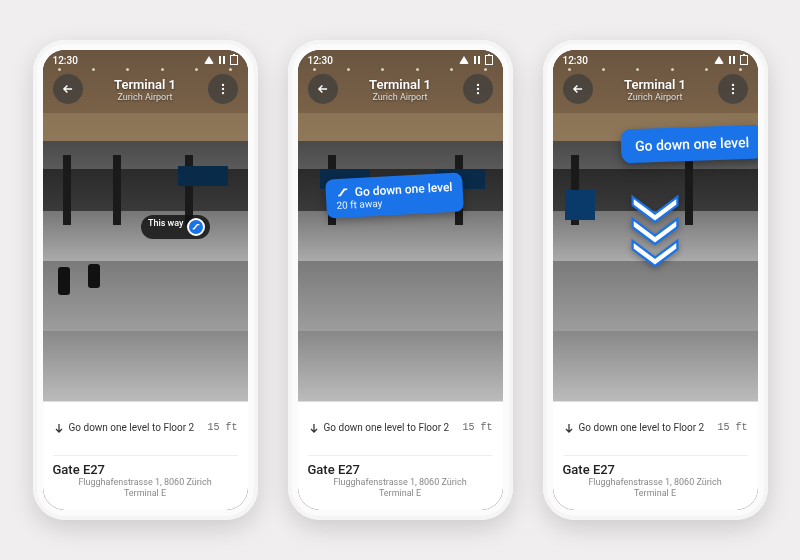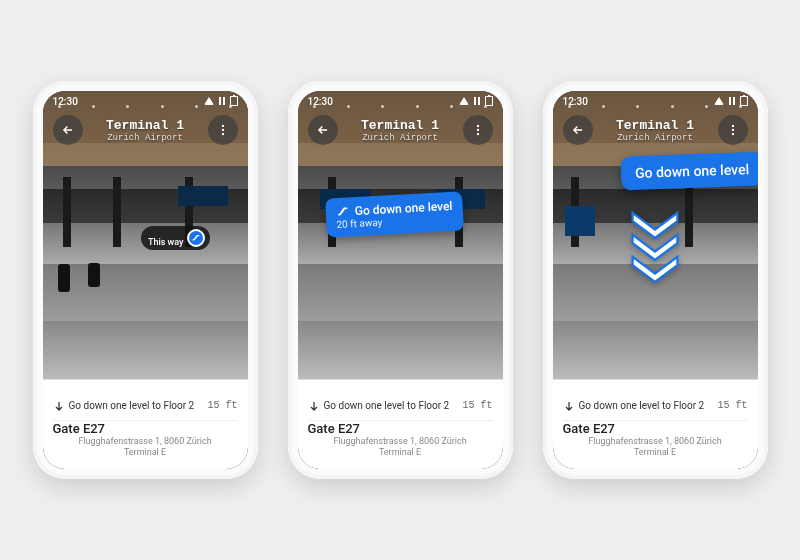--- a/index.html
+++ b/index.html
@@ -7,21 +7,21 @@
     width: 800px; height: 560px;
     background: #f0eeee;
     font-family: -apple-system, Roboto, Arial, sans-serif;
     display: flex;
     justify-content: center;
     align-items: center;
     gap: 30px;
     overflow: hidden;
   }
   .phone {
-    width: 225px; height: 398px;
+    width: 225px; height: 480px;
     background: #fbfbfb;
     border-radius: 32px;
     box-shadow: 0 8px 24px rgba(0,0,0,0.15), inset 0 0 0 4px #f5f5f5;
     position: relative;
     padding: 10px;
     display: flex;
   }
   .screen {
     flex: 1;
     background: #222;
@@ -80,41 +80,41 @@
     background: rgba(60,60,60,0.7);
     display:flex; align-items:center; justify-content:center;
     cursor:pointer; flex-shrink:0;
   }
   .more-btn {
     width:30px; height:30px; border-radius:50%;
     background: rgba(60,60,60,0.7);
     display:flex; align-items:center; justify-content:center;
     cursor:pointer; flex-shrink:0;
   }
-  .title-block { flex:1; text-align:center;font-family:Liberation Mono, monospace; }
+  .title-block { flex:1; text-align:center; }
   .title-main { font-size:13px; font-weight:600; color:#fff; text-shadow:0 1px 2px rgba(0,0,0,.5);}
   .title-sub  { font-size:9px; color:#e0e0e0; text-shadow:0 1px 2px rgba(0,0,0,.5);}
 
   
   .card {
     background:#fff;
     border-top:1px solid #ddd;
     padding: 8px 10px 10px;
     flex-shrink:0;
   }
   .step-row { display:flex; align-items:center; gap:4px; color:#333; font-size:10px;margin-top:12px; }
   .step-dist { margin-left:auto; color:#666;font-family:Liberation Mono, monospace; }
-  .dest-block { margin-top:8px; padding-top:0; border-top:1px solid #eee; }
+  .dest-block { margin-top:21px; padding-top:6px; border-top:1px solid #eee; }
   .dest-name { font-size:13px; font-weight:500; color:#222; }
   .dest-addr, .dest-term { font-size:9px; color:#888; line-height:1.3;text-align:center; }
 
   
   .ar-chip-small {
     position:absolute;
-    display:flex; align-items:flex-end; gap:4px;
+    display:flex; align-items:flex-start; gap:4px;
     background: rgba(20,20,20,0.85);
     color:#fff; font-size:9px; font-weight:500;
     padding:3px 5px 3px 7px;
     border-radius:14px;
   }
   .escalator-icon {
     width:18px; height:18px; border-radius:50%;
     background:#1a73e8;
     display:flex; align-items:center; justify-content:center;
     border:2px solid #fff;

